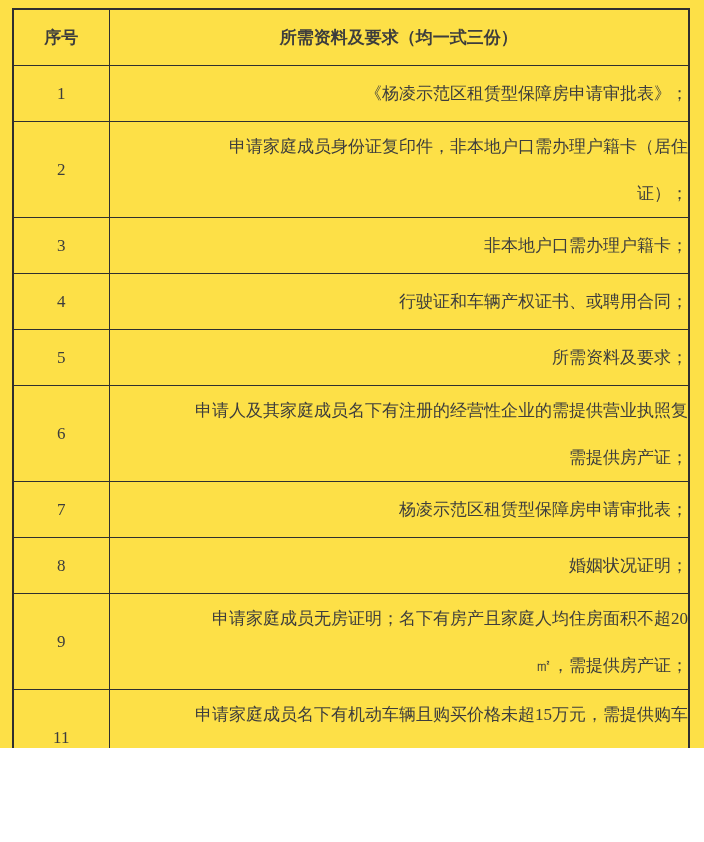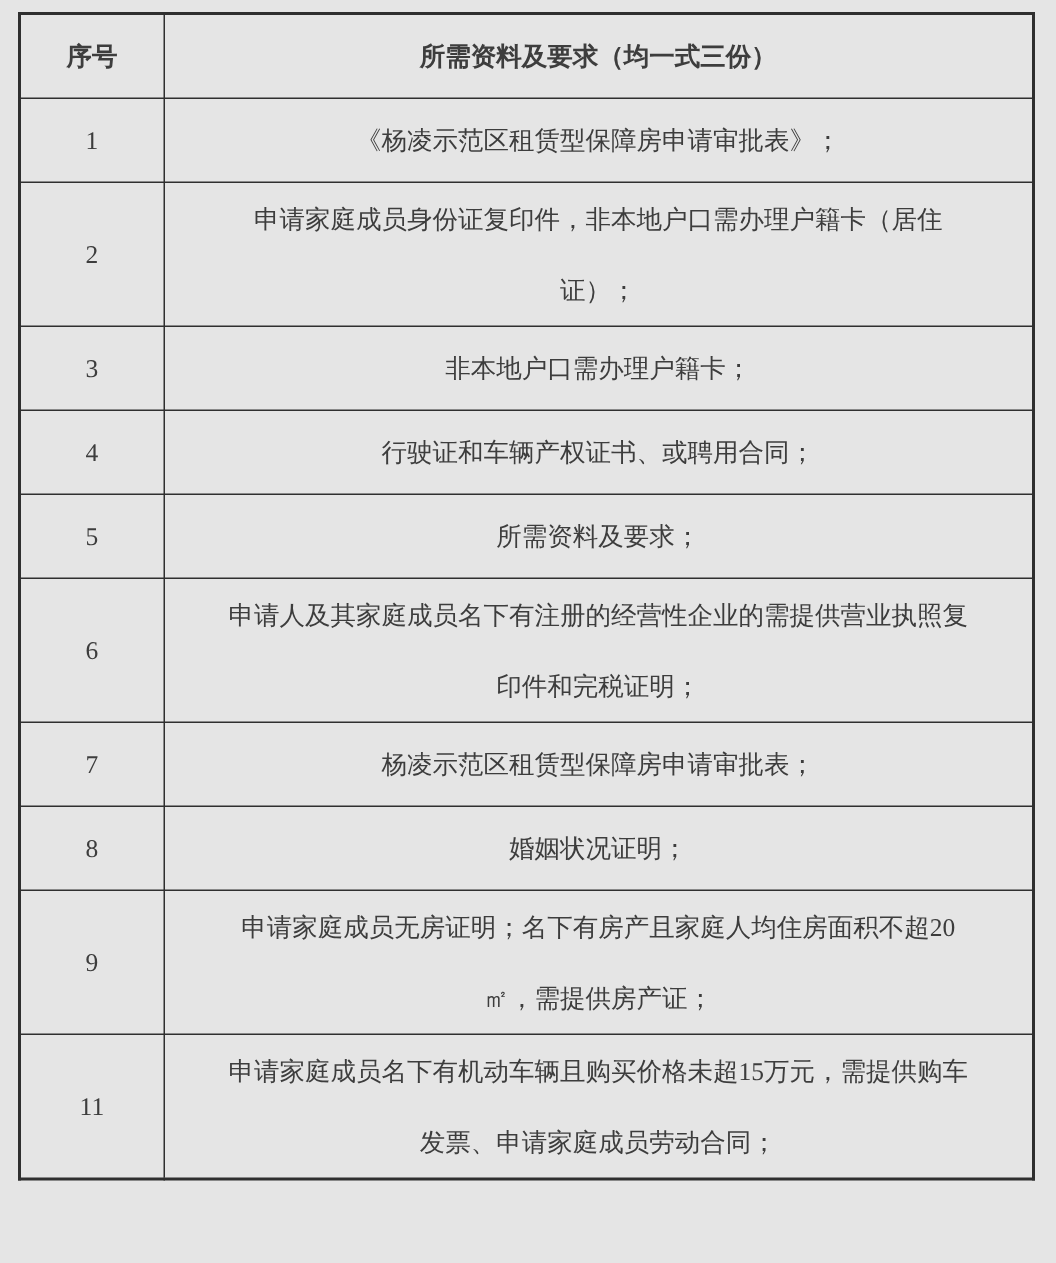--- a/index.html
+++ b/index.html
@@ -6,22 +6,22 @@
     margin: 0;
     padding: 0;
     background: #ffffff;
     width: 704px;
     height: 842px;
     font-family: "Liberation Serif", "DejaVu Serif", serif;
   }
   .page {
     position: relative;
     width: 704px;
-    height: 842px;
-    background: #e5e5e5;
+    height: 748px;
+    background: #fde047;
     overflow: hidden;
   }
   table.doc-table {
     position: absolute;
     left: 12px;
     top: 8px;
     width: 678px;
     border-collapse: collapse;
     table-layout: fixed;
     border: 2px solid #2f2f2f;
@@ -40,21 +40,21 @@
     font-weight: bold;
     text-align: center;
     line-height: 24px;
   }
   td.cell-num {
     text-align: center;
     font-size: 16px;
     line-height: 20px;
   }
   td.cell-req {
-    text-align: center;
+    text-align: right;
     padding-left: 9px;
     padding-right: 14px;
     white-space: pre-line;
     line-height: 47px;
   }
   tr.h1 td { height: 55px; }
   tr.h2 td { height: 95px; }
 </style>
 </head>
 <body>
@@ -89,21 +89,21 @@
         <td class="cell-num">4</td>
         <td class="cell-req">行驶证和车辆产权证书、或聘用合同；</td>
       </tr>
       <tr class="h1">
         <td class="cell-num">5</td>
         <td class="cell-req">所需资料及要求；</td>
       </tr>
       <tr class="h2">
         <td class="cell-num">6</td>
         <td class="cell-req">申请人及其家庭成员名下有注册的经营性企业的需提供营业执照复
-印件和完税证明；</td>
+需提供房产证；</td>
       </tr>
       <tr class="h1">
         <td class="cell-num">7</td>
         <td class="cell-req">杨凌示范区租赁型保障房申请审批表；</td>
       </tr>
       <tr class="h1">
         <td class="cell-num">8</td>
         <td class="cell-req">婚姻状况证明；</td>
       </tr>
       <tr class="h2">

